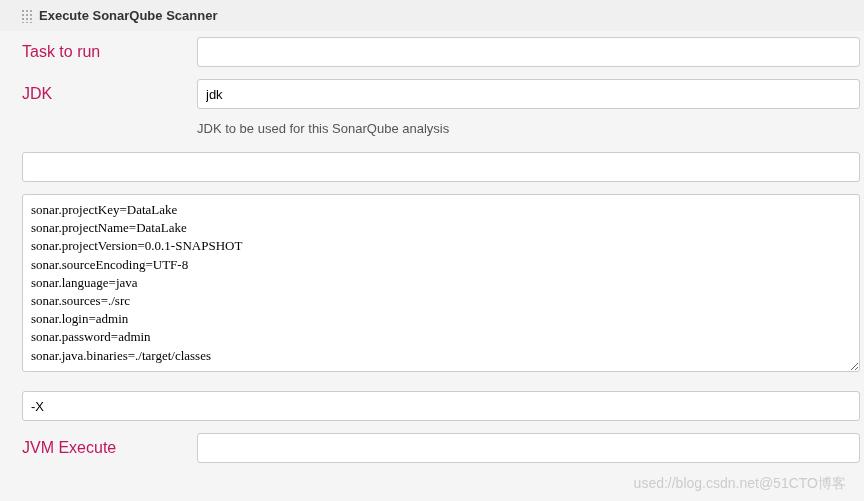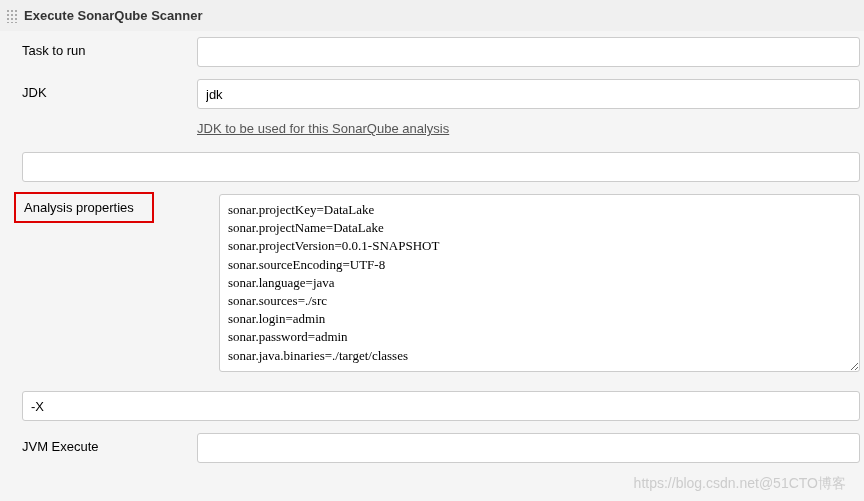--- a/index.html
+++ b/index.html
@@ -13,21 +13,21 @@
       color: #333;
       background: #f5f5f5;
       width: 864px;
       height: 501px;
       overflow: hidden;
       position: relative;
     }
     .section-header {
       display: flex;
       align-items: center;
-      padding: 8px 6px;
+      padding: 8px 21px;
       background: #f0f0f0;
     }
     .drag-handle {
       width: 12px;
       height: 14px;
       margin-right: 6px;
       background-image: radial-gradient(circle, #aaa 1px, transparent 1px);
       background-size: 4px 4px;
       flex-shrink: 0;
     }
@@ -37,22 +37,22 @@
     }
     .form-row {
       display: flex;
       align-items: flex-start;
       padding: 6px 0 6px 22px;
     }
     .form-label {
       width: 175px;
       flex-shrink: 0;
       padding-top: 6px;
-      font-size: 13px;
-      color: #000000;
+      font-size: 16px;
+      color: #be185d;
     }
     .form-label.highlighted {
       border: 2px solid #d00;
       padding: 6px 8px;
       margin-left: -8px;
       width: 140px;
       margin-top: -2px;
     }
     .form-field {
       flex: 1;
@@ -90,21 +90,20 @@
       background: #fff;
       resize: both;
       line-height: 1.4;
       height: 178px;
     }
     .help-text {
       font-size: 13px;
       color: #555;
       margin-top: 6px;
       margin-bottom: 10px;
-      text-decoration: underline;
     }
     .help-row {
       padding-left: 197px;
       padding-right: 4px;
     }
     .watermark {
       position: absolute;
       bottom: 8px;
       right: 18px;
       color: #ccc;
@@ -150,23 +149,20 @@
   <div class="help-text">JDK to be used for this SonarQube analysis</div>
 </div>
 
 <div class="form-row">
   <div class="form-field">
     <input type="text" value="" style="">
   </div>
 </div>
 
 <div class="row-analysis">
-  <div class="form-label-wrapper">
-    <div class="form-label highlighted">Analysis properties</div>
-  </div>
   <div class="form-field">
     <textarea id="analysis-props" style="">sonar.projectKey=DataLake
 sonar.projectName=DataLake
 sonar.projectVersion=0.0.1-SNAPSHOT
 sonar.sourceEncoding=UTF-8
 sonar.language=java
 sonar.sources=./src
 sonar.login=admin
 sonar.password=admin
 sonar.java.binaries=./target/classes</textarea>
@@ -179,13 +175,13 @@
   </div>
 </div>
 
 <div class="form-row">
   <div class="form-label">JVM Execute</div>
   <div class="form-field">
     <input type="text" value="" style="">
   </div>
 </div>
 
-<div class="watermark">https://blog.csdn.net@51CTO博客</div>
+<div class="watermark">used://blog.csdn.net@51CTO博客</div>
 
 </body></html>

